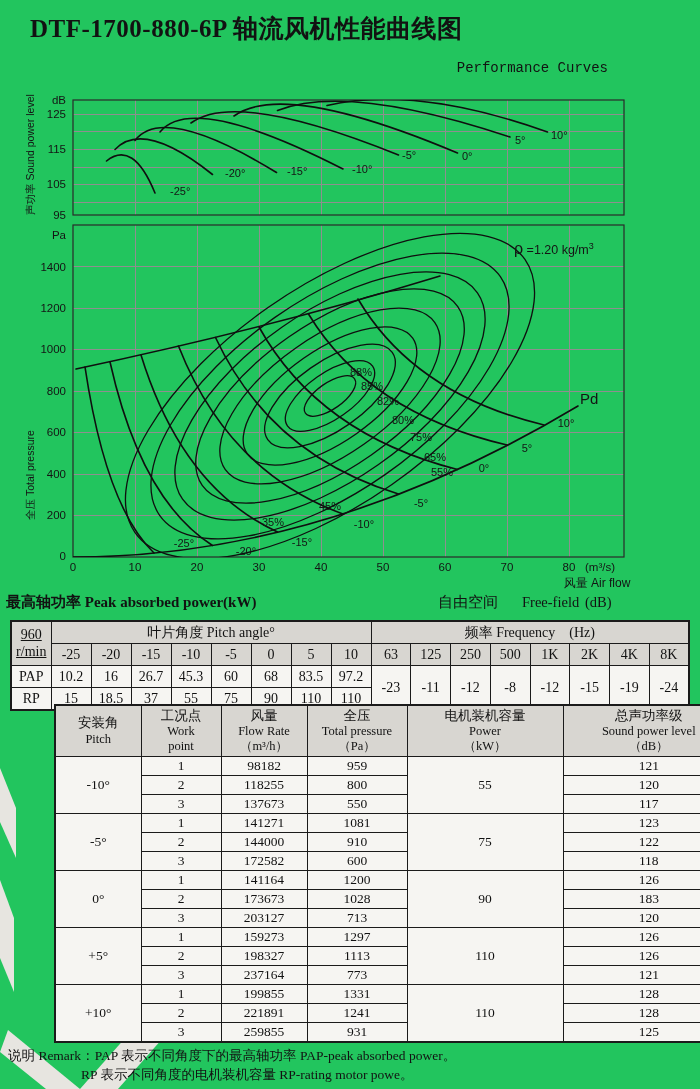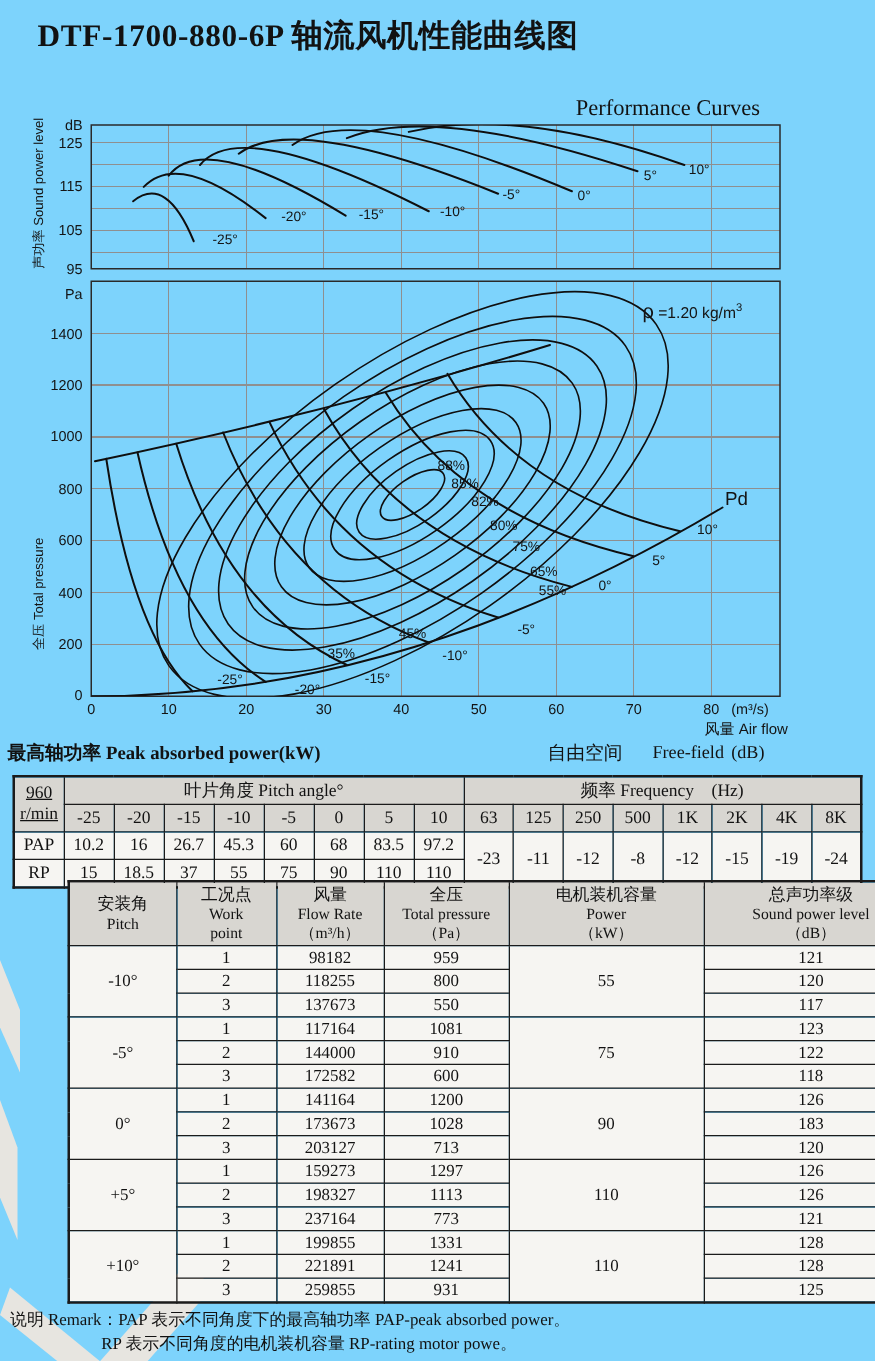--- a/index.html
+++ b/index.html
@@ -1,20 +1,20 @@
 <!DOCTYPE html>
 <html><head>
 <meta charset="utf-8">
 <style>
   html,body{margin:0;padding:0;background:#e8e6e3;}
-  .page{position:relative;width:700px;height:1089px;background:#7dd3fc;overflow:hidden;
+  .page{position:relative;width:700px;height:1089px;background:#22c55e;overflow:hidden;
         font-family:"Liberation Serif",serif;color:#121212;}
   .title{position:absolute;left:30px;top:12px;font-size:25px;font-weight:bold;letter-spacing:.5px;}
-  .subtitle{position:absolute;top:76px;right:92px;font-size:18px;
-            font-family:Liberation Serif, serif;}
+  .subtitle{position:absolute;top:60px;right:92px;font-size:14px;
+            font-family:Liberation Mono, monospace;}
   svg.charts{position:absolute;left:0;top:88px;}
   svg text{font-family:"Liberation Sans",sans-serif;fill:#141414;}
   .frame{fill:none;stroke:#2a2a2a;stroke-width:1.2;}
   .grid{stroke:#8f8f8f;stroke-width:1;}
   .curve{fill:none;stroke:#0f0f0f;stroke-width:1.6;stroke-linecap:round;}
   .contour{fill:none;stroke:#0f0f0f;stroke-width:1.3;}
   .tick{font-size:11.5px;}
   .clabel{font-size:11px;}
   .axis-title{font-size:10.5px;}
   .cap-left{position:absolute;left:6px;top:593px;font-size:15px;font-weight:bold;}
@@ -321,21 +321,21 @@
         </tr>
         <tr>
           <td>3</td>
           <td>137673</td>
           <td>550</td>
           <td>117</td>
         </tr>
         <tr>
           <td rowspan="3">-5°</td>
           <td>1</td>
-          <td>117164</td>
+          <td>141271</td>
           <td>1081</td>
           <td rowspan="3">75</td>
           <td>123</td>
         </tr>
         <tr>
           <td>2</td>
           <td>144000</td>
           <td>910</td>
           <td>122</td>
         </tr>

